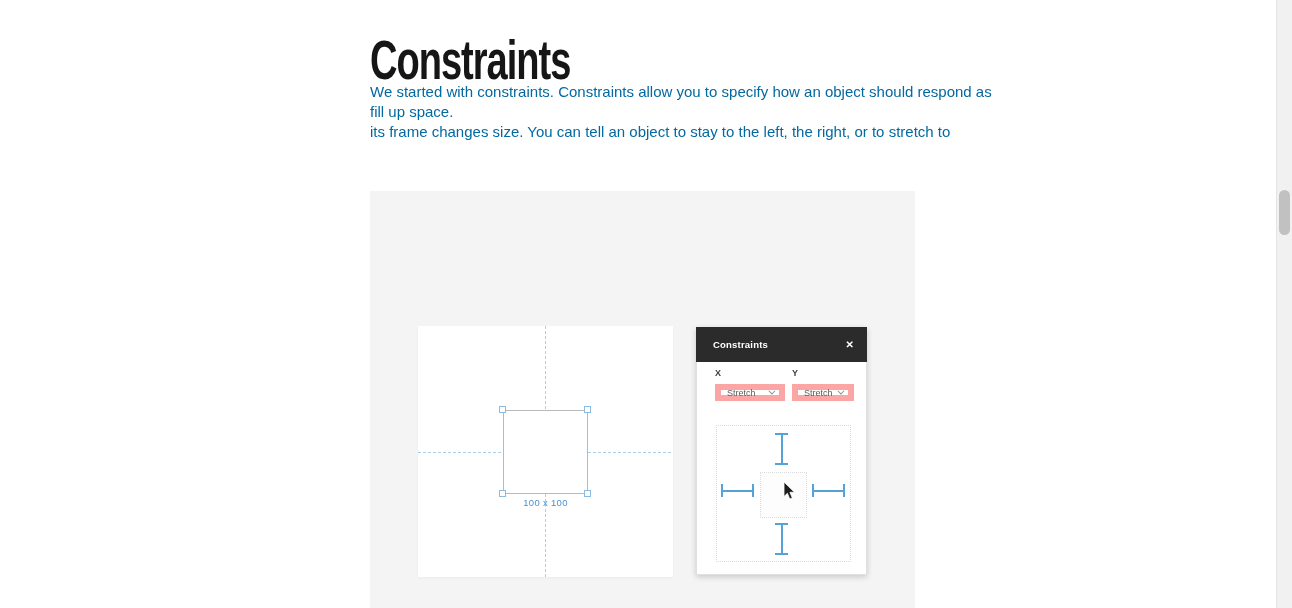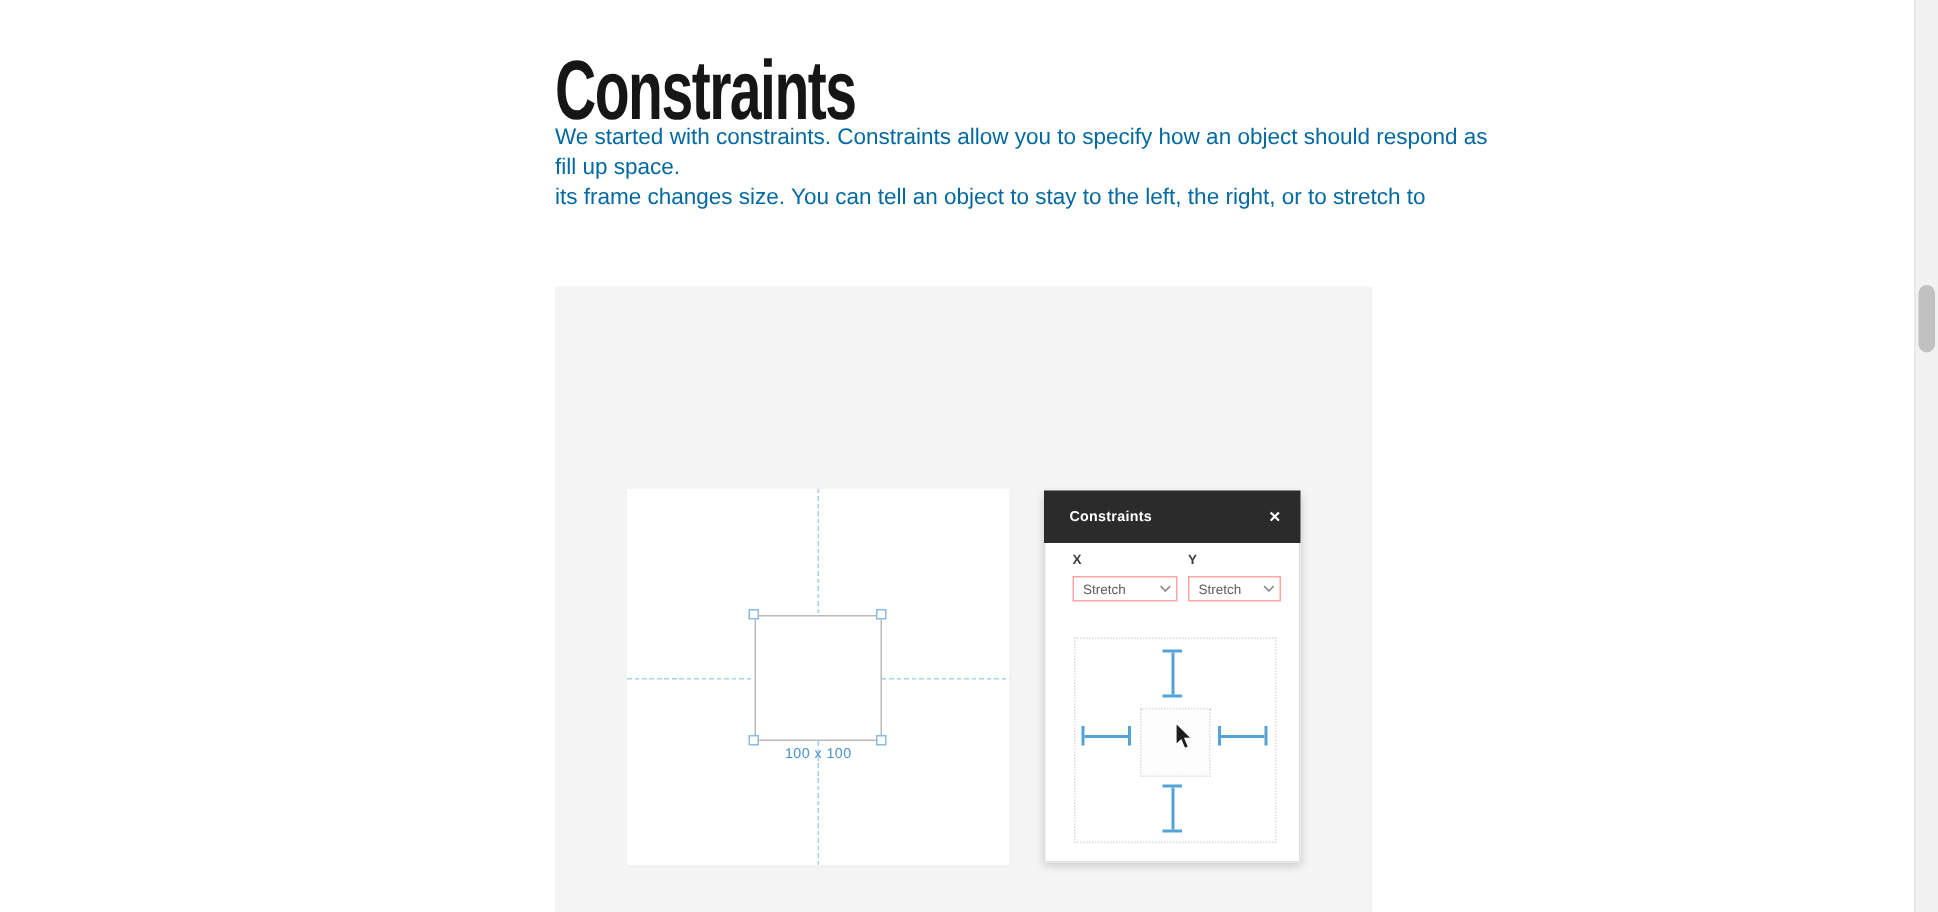--- a/index.html
+++ b/index.html
@@ -77,21 +77,21 @@
   }
   .panel-title { color: #ffffff; font-size: 9.5px; font-weight: bold; letter-spacing: 0.2px; }
   .panel-close { color: #ffffff; font-size: 10px; font-weight: bold; cursor: default; }
   .axis-label {
     position: absolute; top: 40px; font-size: 9px; font-weight: bold; color: #3d3d3d;
   }
   .axis-label.x { left: 18px; }
   .axis-label.y { left: 95px; }
   .select {
     position: absolute; top: 56px; height: 17px; box-sizing: border-box;
-    border: 1px solid #fca5a5; background: #ffffff;
+    border: 6px solid #fca5a5; background: #ffffff;
     display: flex; align-items: center; justify-content: space-between;
     padding: 0 6px; font-size: 9px; color: #5c5c5c;
   }
   .select.x { left: 18px; width: 70px; }
   .select.y { left: 95px; width: 62px; }
   .chevron-down {
     width: 5px; height: 5px; box-sizing: border-box;
     border-right: 1px solid #8a8a8a; border-bottom: 1px solid #8a8a8a;
     transform: rotate(45deg) translateY(-2px);
   }

